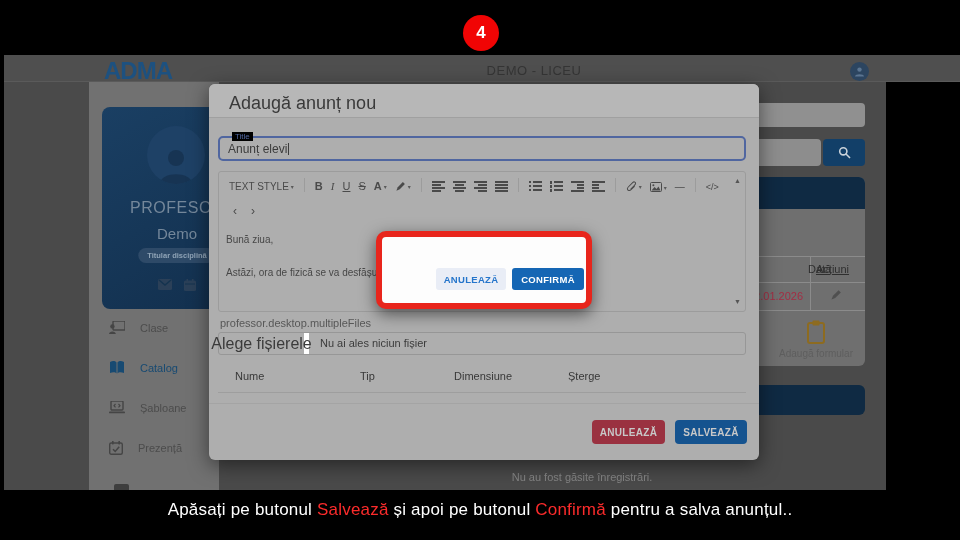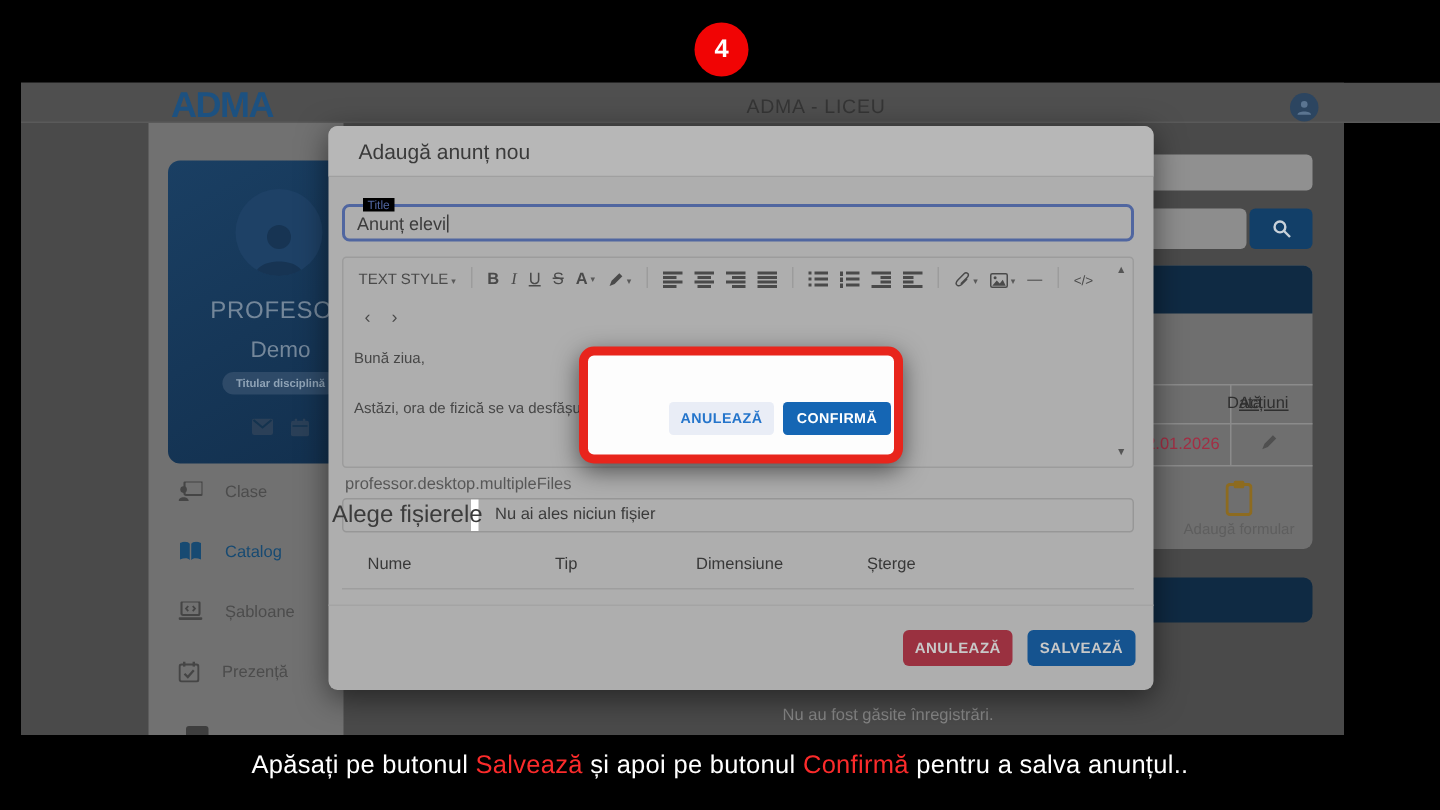--- a/index.html
+++ b/index.html
@@ -2,21 +2,21 @@
 <html><head>
 <meta charset="utf-8">
 <style>
   * { margin:0; padding:0; box-sizing:border-box; }
   html,body { width:960px; height:540px; background:#000; overflow:hidden; }
   body { font-family:"Liberation Sans", sans-serif; position:relative; }
   .abs { position:absolute; }
   .nowrap { white-space:nowrap; }
 
   
-  #stage { position:absolute; left:14px; top:0; width:882px; height:540px; background:#4a4a4a; }
+  #stage { position:absolute; left:4px; top:0; width:882px; height:540px; background:#4a4a4a; }
 
   
   .topbar { left:0; top:0; width:960px; height:55px; background:#000; z-index:40; }
   .bottombar { left:0; top:490px; width:960px; height:50px; background:#000; z-index:40; }
   .step-badge { left:463px; top:15px; width:36px; height:36px; border-radius:50%; background:#f10404;
     color:#fff; font-size:17px; font-weight:bold; display:flex; align-items:center; justify-content:center; }
   .caption { left:0; top:500px; width:960px; text-align:center; font-size:17px; color:#fff; letter-spacing:.2px; }
   .cap-red { color:#fb2b2b; }
 
   
@@ -57,21 +57,21 @@
   .thead-txt { font-size:11px; color:#2f2f2f; }
   .bdate { font-size:11px; color:#a32e44; }
   .addform-label { font-size:10px; color:#5e5e5e; }
   .empty-msg { left:578px; top:471px; transform:translateX(-50%); font-size:11px; color:#858585; }
 
   
   .modal { left:205px; top:84px; width:550px; height:376px; background:#aeaeae; border-radius:6px;
     box-shadow:0 5px 20px rgba(0,0,0,.5); z-index:10; }
   .modal-head { position:absolute; left:0; top:0; width:100%; height:34px; background:#b7b7b7;
     border-bottom:1px solid #a0a0a0; border-radius:6px 6px 0 0; }
-  .modal-title { position:absolute; left:20px; top:9px; font-size:14px; color:#3a3a3a; }
+  .modal-title { position:absolute; left:20px; top:9px; font-size:18px; color:#3a3a3a; }
   .tfield { position:absolute; left:9px; top:52px; width:528px; height:25px; border:2px solid #5066a0; border-radius:5px; }
   .tfield-label { position:absolute; left:12px; top:-6px; font-size:8px; color:#5066a0; background:#000000; padding:0 3px; }
   .tfield-value { position:absolute; left:8px; top:4px; font-size:12px; color:#3c3c3c; }
   .tcursor { display:inline-block; width:1px; height:12px; background:#3c3c3c; vertical-align:-2px; margin-left:1px; }
 
   .editor { position:absolute; left:9px; top:87px; width:528px; height:141px; border:1px solid #9c9c9c; border-radius:3px; }
   .tb-row1 { position:absolute; left:10px; top:6px; right:22px; display:flex; align-items:flex-end; gap:8px; color:#4a4a4a; }
   .tb-row2 { position:absolute; left:14px; top:32px; display:flex; gap:14px; color:#4a4a4a; font-size:12px; }
   .tbtn { font-size:10px; color:#4a4a4a; display:flex; align-items:center; gap:2px; }
   .g-b { font-weight:bold; font-size:11px; } .g-i { font-style:italic; font-family:"Liberation Serif",serif; font-size:11px; }
@@ -120,21 +120,21 @@
 
   svg { display:block; }
 </style>
 </head>
 <body>
 
 <div id="stage">
 
   <div class="abs appheader"></div>
   <div class="abs logo nowrap">ADMA</div>
-  <div class="abs apptitle nowrap">ADMA - LICEU</div>
+  <div class="abs apptitle nowrap">DEMO - LICEU</div>
   <div class="abs avatar">
     <span>
       <svg width="11" height="11" viewBox="0 0 11 11">
           <circle cx="5.5" cy="3.6" r="2.2" fill="#5b7591"></circle>
           <path d="M1 10.5 C1 7.6 10 7.6 10 10.5 Z" fill="#5b7591"></path>
         </svg>
     </span>
   </div>
 
   <div class="abs sidebar"></div>

